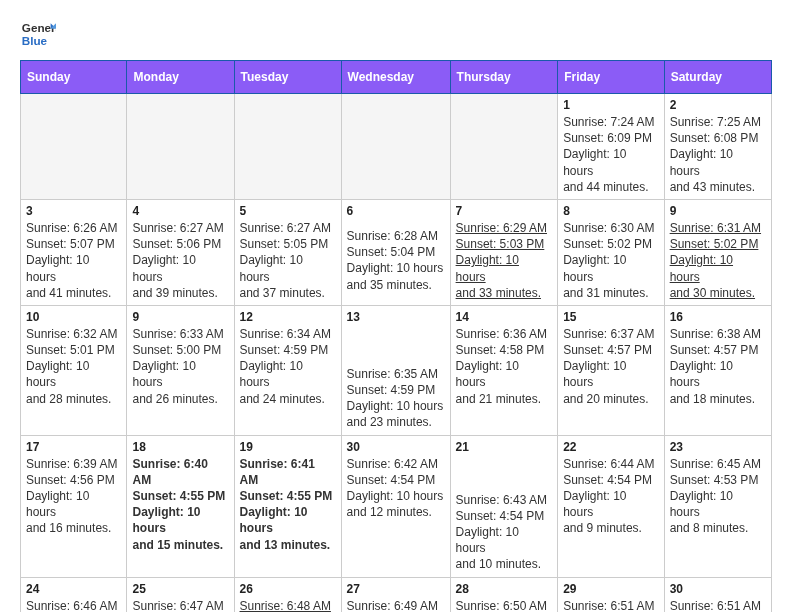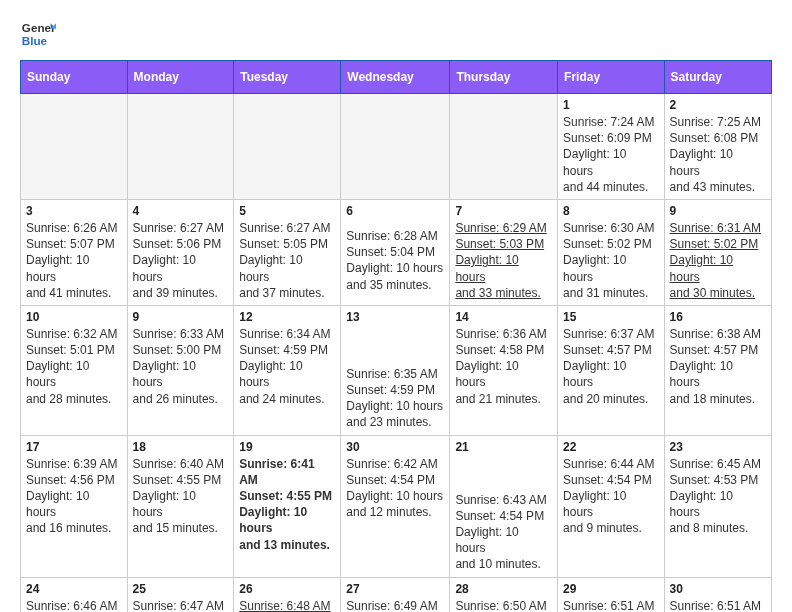--- a/index.html
+++ b/index.html
@@ -234,21 +234,21 @@
       <tr>
         <td>
           <span class="day-num">17</span>
           <div class="day-info" style="white-space: pre-line;">Sunrise: 6:39 AM
 Sunset: 4:56 PM
 Daylight: 10 hours
 and 16 minutes.</div>
         </td>
         <td>
           <span class="day-num">18</span>
-          <div class="day-info" style="white-space: pre-line;">Sunrise: 6:40 AM
+          <div class="day-info" style="white-space: pre-line; font-weight: bold;">Sunrise: 6:40 AM
 Sunset: 4:55 PM
 Daylight: 10 hours
 and 15 minutes.</div>
         </td>
         <td>
           <span class="day-num">19</span>
           <div class="day-info" style="white-space: pre-line; font-weight: bold;">Sunrise: 6:41 AM
 Sunset: 4:55 PM
 Daylight: 10 hours
 and 13 minutes.</div>

